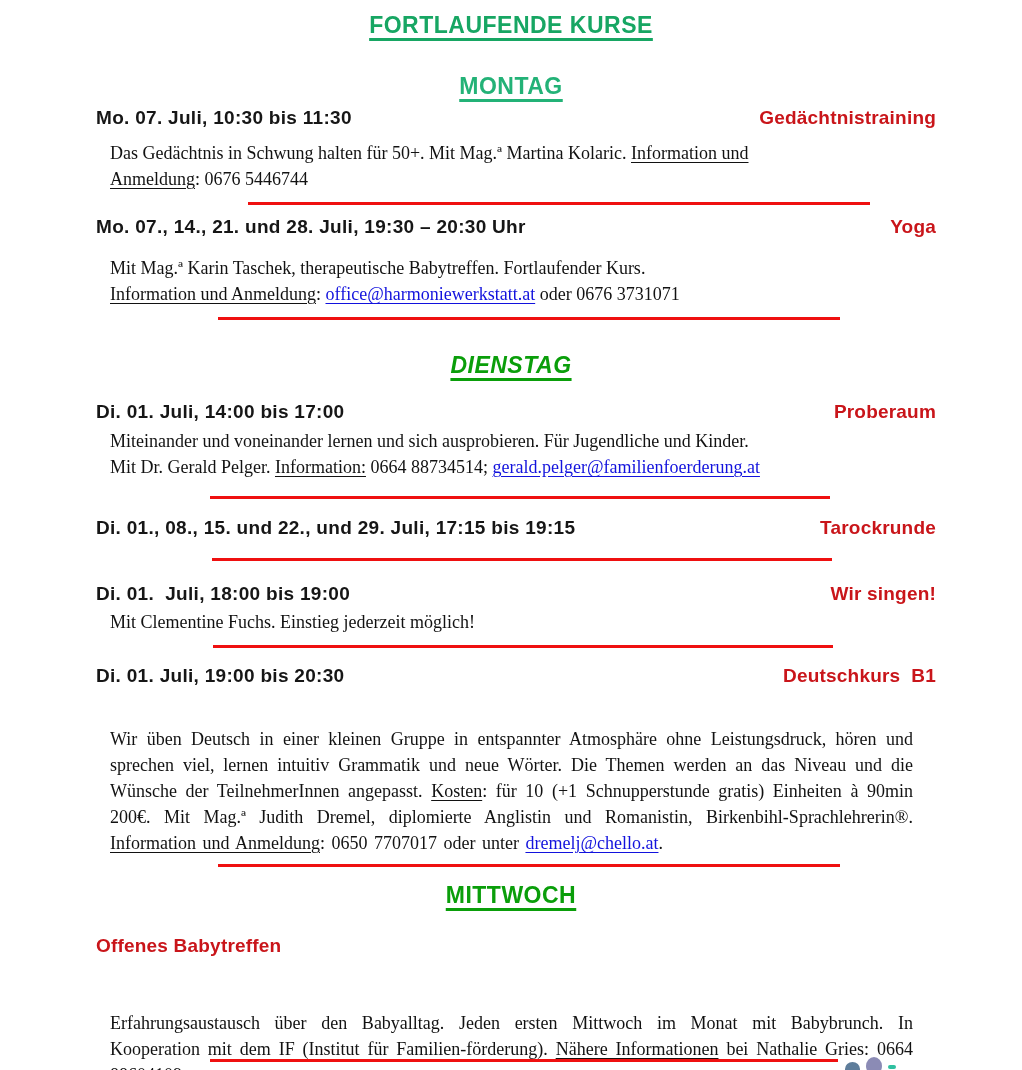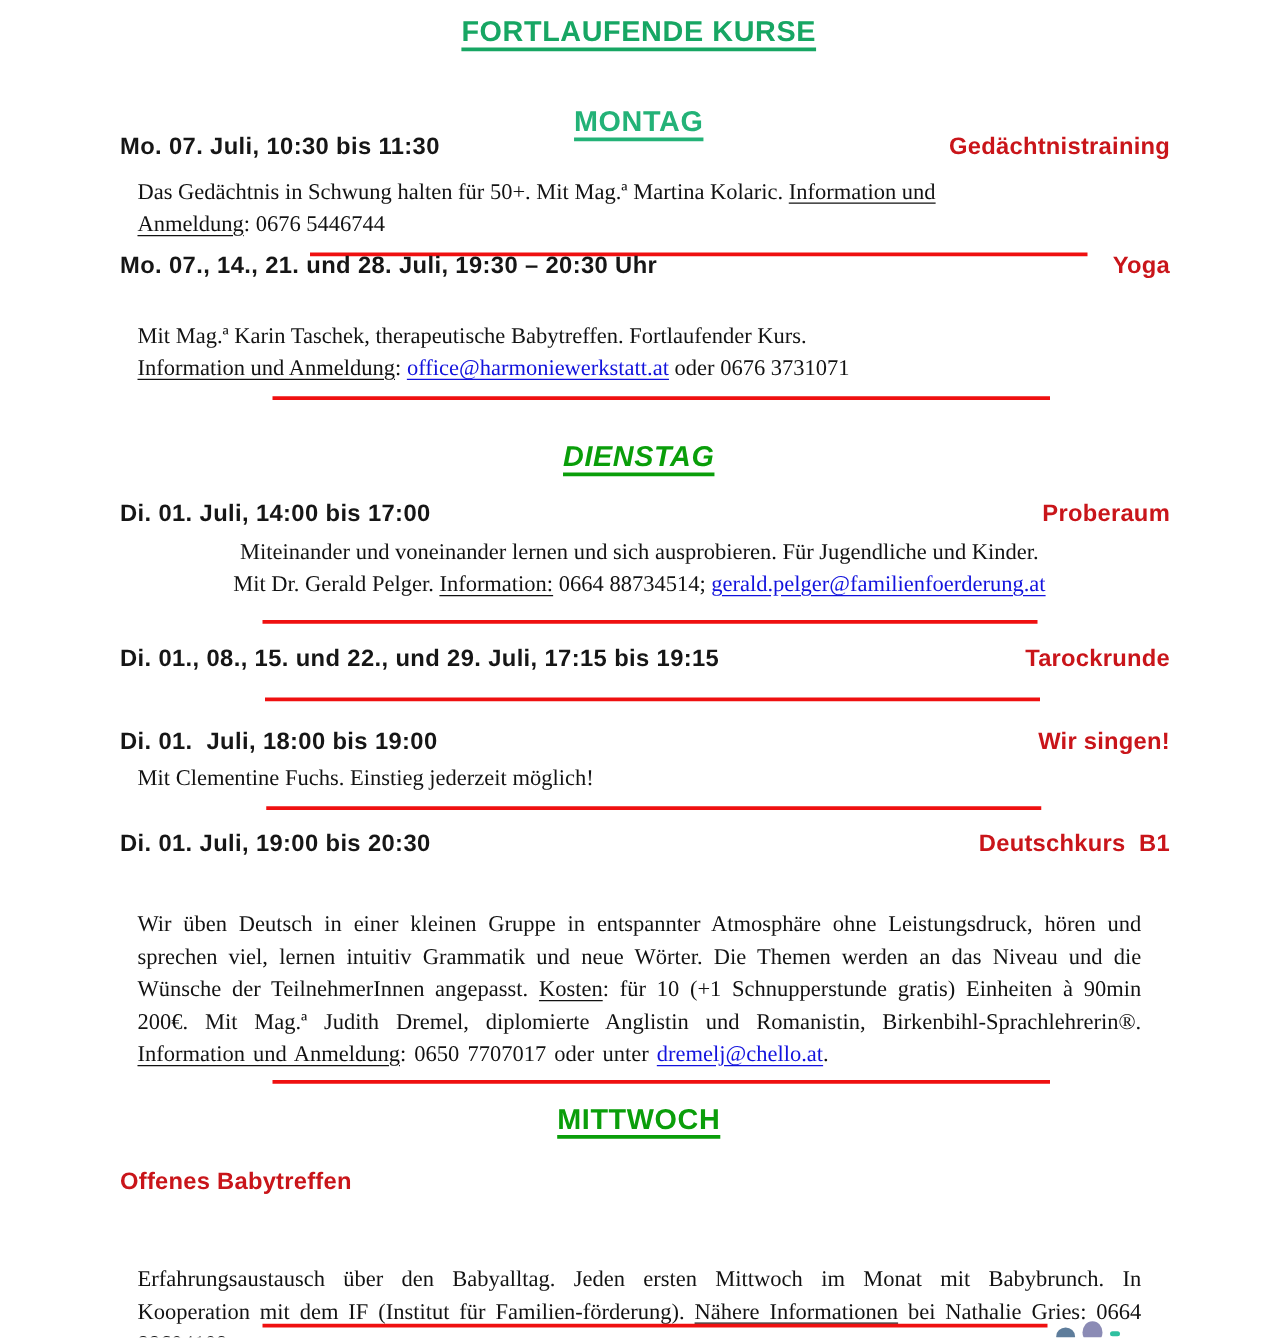--- a/index.html
+++ b/index.html
@@ -78,25 +78,25 @@
   .d1 { top: 202px; left: 248px; width: 622px; }
   .d2 { top: 317px; left: 218px; width: 622px; }
   .d3 { top: 496px; left: 210px; width: 620px; }
   .d4 { top: 558px; left: 212px; width: 620px; }
   .d5 { top: 645px; left: 213px; width: 620px; }
   .d6 { top: 864px; left: 218px; width: 622px; }
   .d7 { top: 1059px; left: 210px; width: 628px; }
 
   
   .t-title   { top: 12px; }
-  .t-montag  { top: 73px; margin-top: 11px; }
+  .t-montag  { top: 73px; }
   .e1r { top: 107px; }  .e1b { top: 140px; }
-  .e2r { top: 202px; }  .e2b { top: 255px; }
+  .e2r { top: 216px; }  .e2b { top: 255px; }
   .t-dienstag{ top: 352px; font-style: italic; }
-  .e3r { top: 401px; }  .e3b { top: 428px; text-align: center; }
+  .e3r { top: 401px; }  .e3b { top: 428px; }
   .e4r { top: 517px; }
   .e5r { top: 583px; }  .e5b { top: 609px; }
   .e6r { top: 665px; }  .e6b { top: 690px; }
   .t-mittwoch{ top: 882px; }
   .e7r { top: 935px; }  .e7b { top: 974px; }
 
   
   .logo-frag { pointer-events: none; }
   .dot {
     position: absolute;

